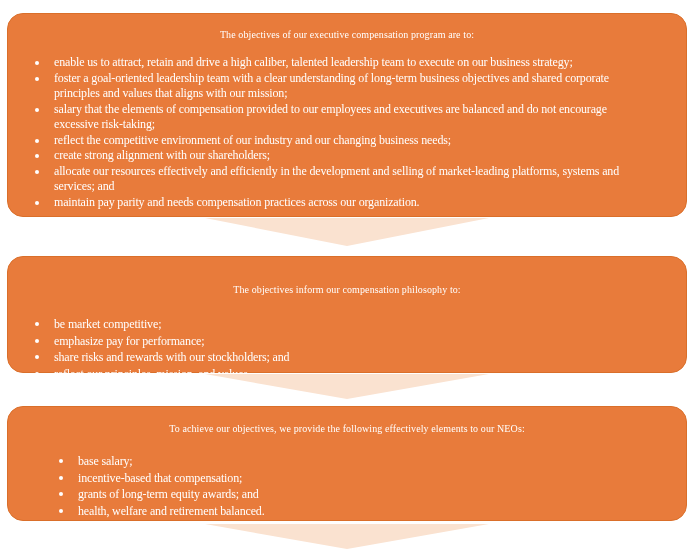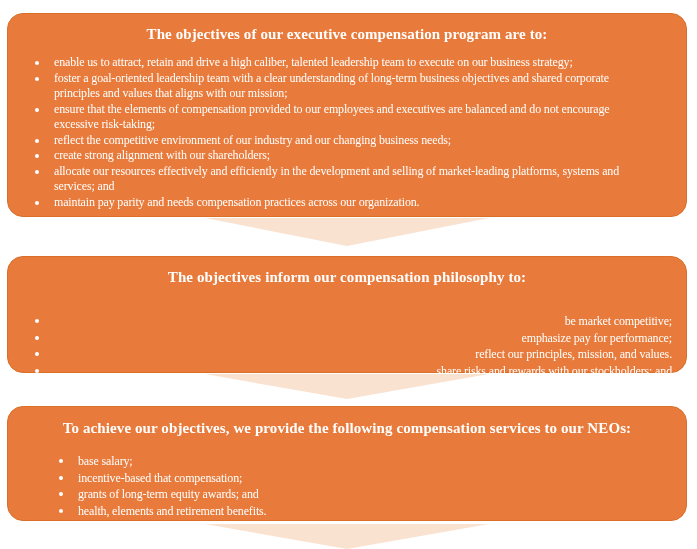--- a/index.html
+++ b/index.html
@@ -24,39 +24,39 @@
     border-radius: 16px;
     color: #ffffff;
     box-sizing: border-box;
   }
   .box-1 { top: 13px;  height: 204px; }
   .box-2 { top: 256px; height: 117px; }
   .box-3 { top: 406px; height: 115px; }
 
   .box-title {
     text-align: center;
-    font-weight: bold;
-    font-size: 15px;
+    font-weight: normal;
+    font-size: 10px;
     line-height: 17px;
     padding-top: 12px;
     letter-spacing: 0.1px;
   }
   .box-1 .box-title { padding-top: 12px; }
-  .box-2 .box-title { padding-top: 12px; }
+  .box-2 .box-title { padding-top: 24px; }
   .box-3 .box-title { padding-top: 13px; }
 
   ul.bullets {
     list-style: none;
     margin: 12px 14px 0 0;
     padding: 0 0 0 46px;
     font-size: 12px;
     letter-spacing: -0.15px;
   }
   .box-1 ul.bullets { line-height: 15.5px; margin-top: 12px; }
-  .box-2 ul.bullets { line-height: 16.5px; margin-top: 27px; text-align: right; }
+  .box-2 ul.bullets { line-height: 16.5px; margin-top: 18px; }
   .box-3 ul.bullets { line-height: 16.5px; margin-top: 16px; margin-left: 24px; }
 
   ul.bullets li {
     position: relative;
     white-space: pre-line;
   }
   ul.bullets li::before {
     content: "";
     position: absolute;
     left: -19px;
@@ -82,49 +82,49 @@
 <body>
 
 <div class="page">
 
   <div class="obj-box box-1">
     <div class="box-title">The objectives of our executive compensation program are to:</div>
     <ul class="bullets">
         <li>enable us to attract, retain and drive a high caliber, talented leadership team to execute on our business strategy;</li>
         <li>foster a goal-oriented leadership team with a clear understanding of long-term business objectives and shared corporate
 principles and values that aligns with our mission;</li>
-        <li>ensure that the elements of compensation provided to our employees and executives are balanced and do not encourage
+        <li>salary that the elements of compensation provided to our employees and executives are balanced and do not encourage
 excessive risk-taking;</li>
         <li>reflect the competitive environment of our industry and our changing business needs;</li>
         <li>create strong alignment with our shareholders;</li>
         <li>allocate our resources effectively and efficiently in the development and selling of market-leading platforms, systems and
 services; and</li>
         <li>maintain pay parity and needs compensation practices across our organization.</li>
       </ul>
   </div>
 
   <div class="down-arrow arrow-1"></div>
 
   <div class="obj-box box-2">
     <div class="box-title">The objectives inform our compensation philosophy to:</div>
     <ul class="bullets">
         <li>be market competitive;</li>
         <li>emphasize pay for performance;</li>
+        <li>share risks and rewards with our stockholders; and</li>
         <li>reflect our principles, mission, and values.</li>
-        <li>share risks and rewards with our stockholders; and</li>
       </ul>
   </div>
 
   <div class="down-arrow arrow-2"></div>
 
   <div class="obj-box box-3">
-    <div class="box-title">To achieve our objectives, we provide the following compensation services to our NEOs:</div>
+    <div class="box-title">To achieve our objectives, we provide the following effectively elements to our NEOs:</div>
     <ul class="bullets">
         <li>base salary;</li>
         <li>incentive-based that compensation;</li>
         <li>grants of long-term equity awards; and</li>
-        <li>health, elements and retirement benefits.</li>
+        <li>health, welfare and retirement balanced.</li>
       </ul>
   </div>
 
   <div class="down-arrow arrow-3"></div>
 
 </div>
 
 </body></html>

